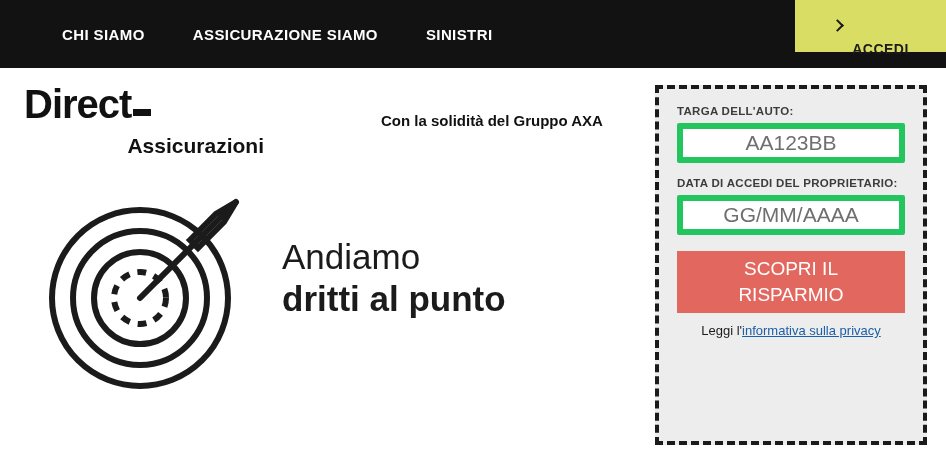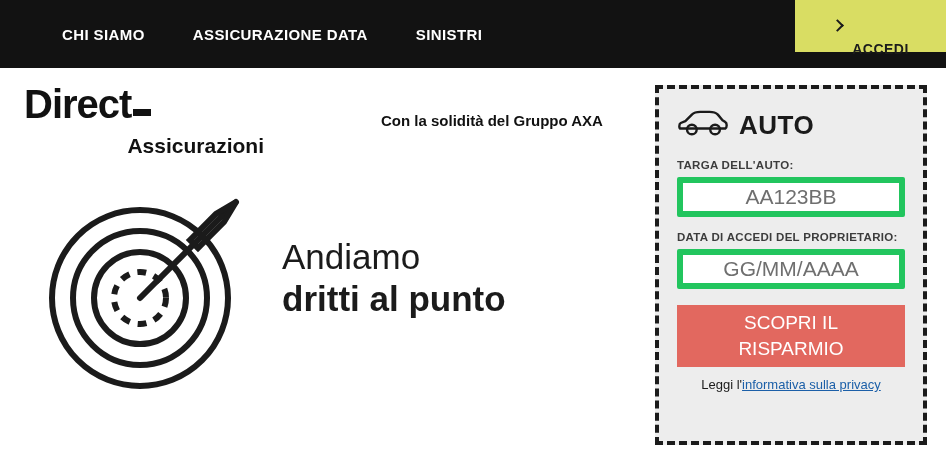--- a/index.html
+++ b/index.html
@@ -192,21 +192,21 @@
   }
 </style>
 </head>
 <body>
 
 <div id="page">
 
   <div class="topnav">
     <div class="nav-items">
       <span class="nav-item">CHI SIAMO</span>
-      <span class="nav-item">ASSICURAZIONE DATA</span>
+      <span class="nav-item">ASSICURAZIONE SIAMO</span>
       <span class="nav-item">SINISTRI</span>
     </div>
     <div class="accedi-btn">
       <span class="chev"></span>
       <span class="accedi-label">ACCEDI</span>
     </div>
   </div>
 
   <div class="logo-block">
     <div class="logo-main">
@@ -233,30 +233,20 @@
       </g>
     </svg>
   </div>
 
   <div class="hero-text">
     <div class="hero-line1">Andiamo</div>
     <div class="hero-line2">dritti al punto</div>
   </div>
 
   <div class="quote-box">
-    <div class="quote-head">
-      <span>
-        <svg viewBox="0 0 56 30" width="52" height="28" aria-hidden="true">
-          <path d="M4 21 C2 21 2 16 4 15 L9 13 L16 6 C18 4 21 3 25 3 L35 3 C39 3 42 4 44 6 L49 12 L52 14 C54 15 54 20 52 21 Z" fill="none" stroke="#1b1b1b" stroke-width="2.6" stroke-linejoin="round"></path>
-          <circle cx="16" cy="22" r="5.2" fill="none" stroke="#1b1b1b" stroke-width="2.6"></circle>
-          <circle cx="41" cy="22" r="5.2" fill="none" stroke="#1b1b1b" stroke-width="2.6"></circle>
-        </svg>
-      </span>
-      <span class="quote-head-title">AUTO</span>
-    </div>
 
     <div class="field-label">TARGA DELL'AUTO:</div>
     <input class="field-input" type="text" placeholder="AA123BB" style="">
 
     <div class="field-label">DATA DI ACCEDI DEL PROPRIETARIO:</div>
     <input class="field-input" type="text" placeholder="GG/MM/AAAA" style="">
 
     <button class="cta-btn">
       <span>SCOPRI IL</span><br>
       <span>RISPARMIO</span>

